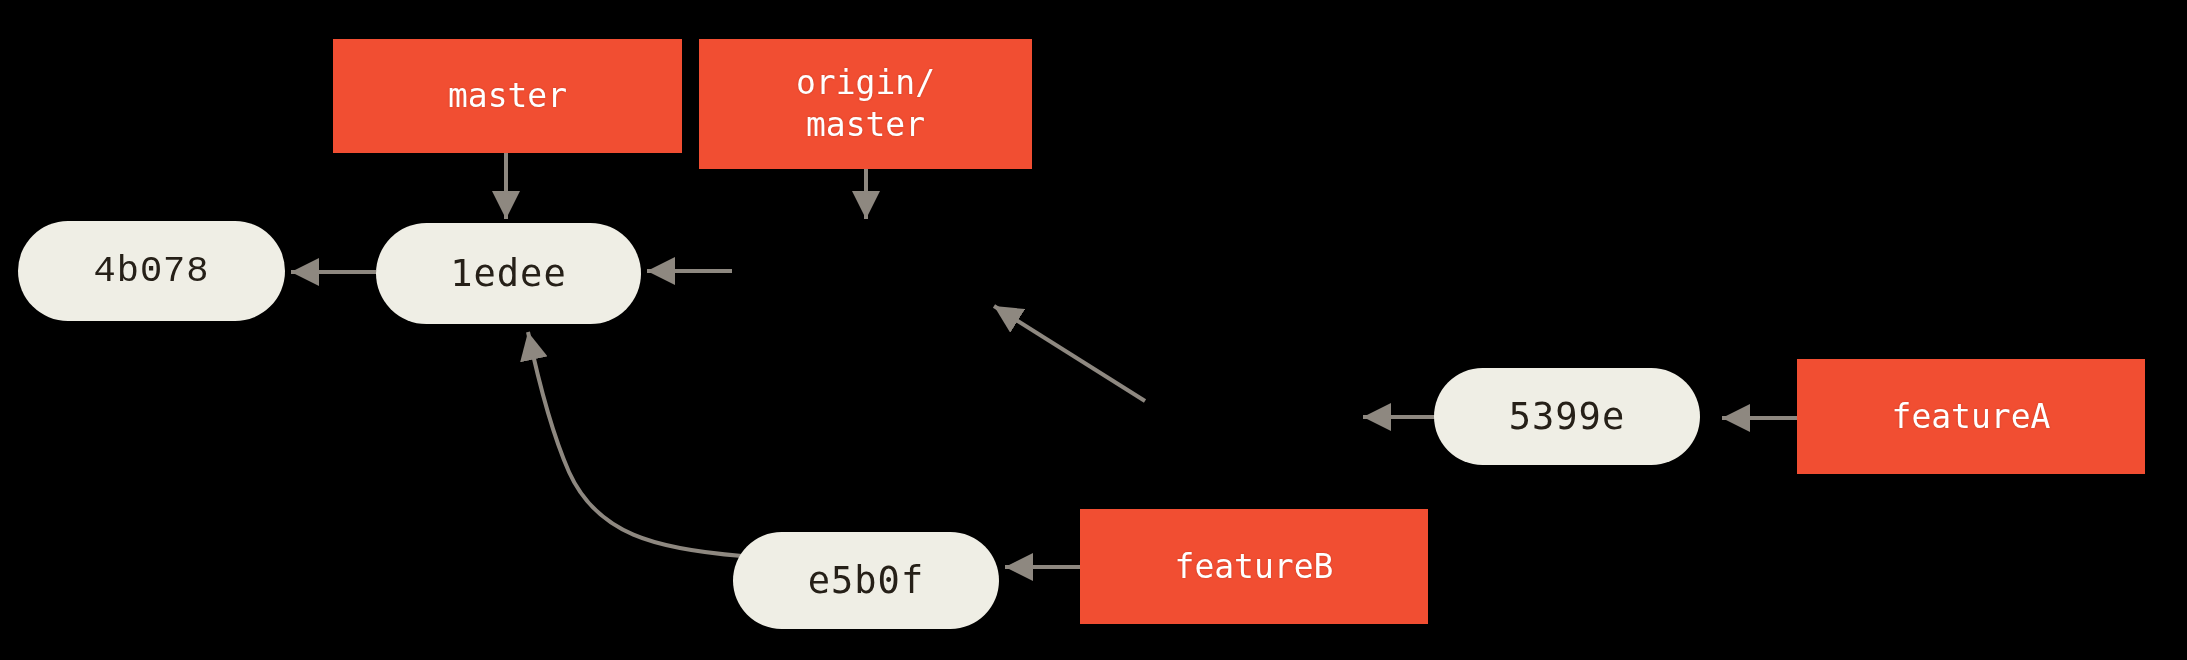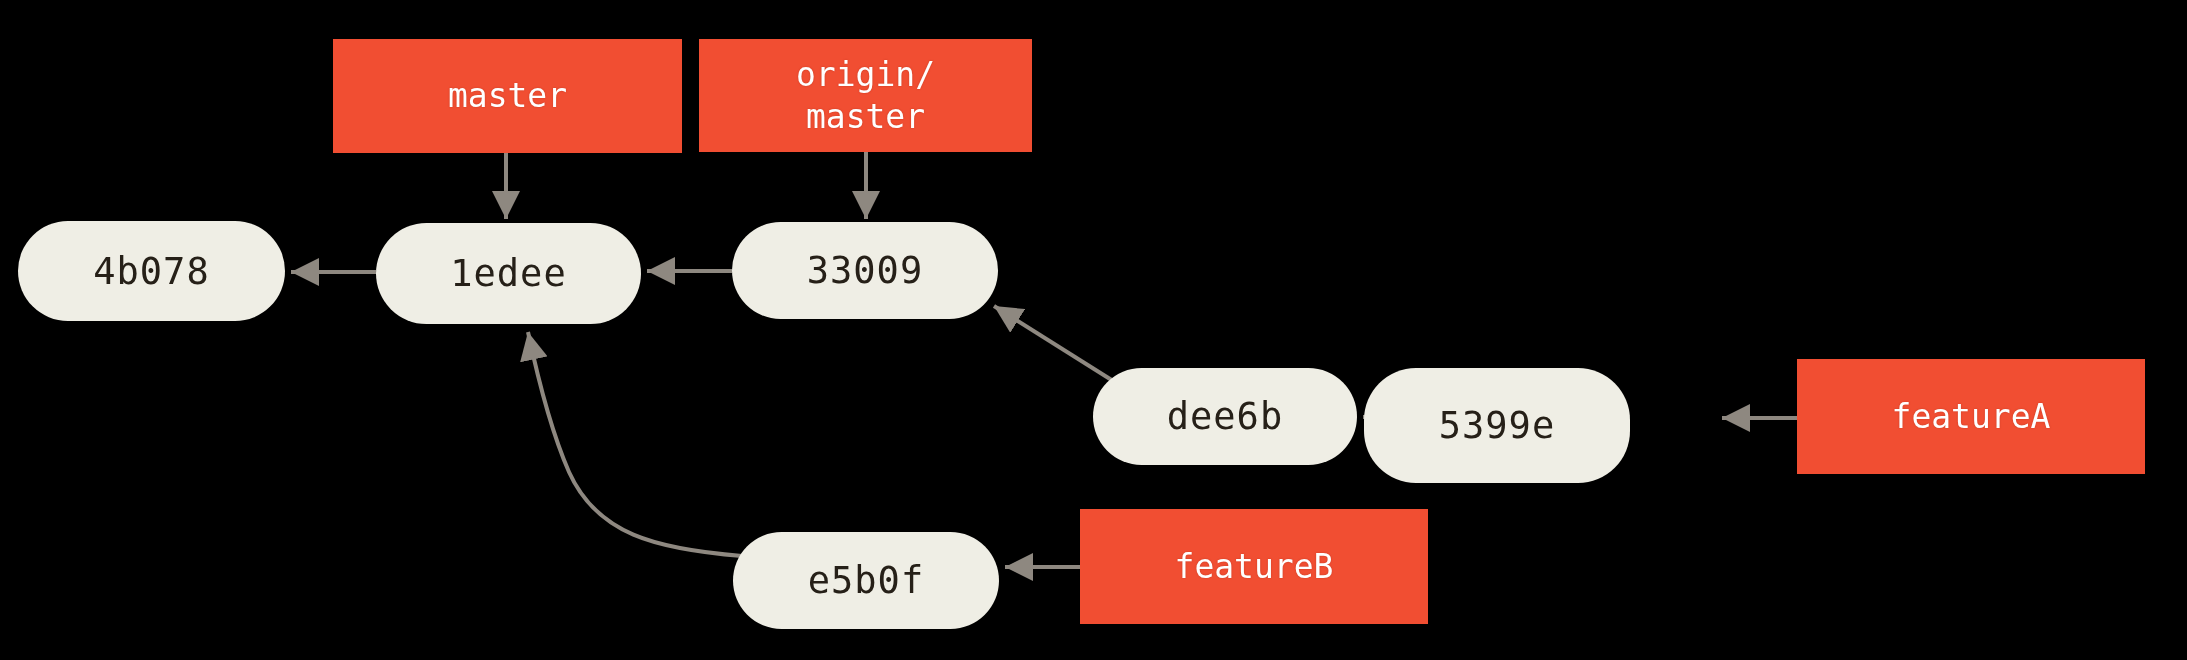--- a/index.html
+++ b/index.html
@@ -54,29 +54,29 @@
   }
   .branch {
     background: var(--branch_fill);
     color: var(--branch_text);
     font-size: 33px;
     line-height: 42px;
     flex-direction: column;
     text-shadow: 0 0 2px rgba(120,30,10,0.35);
   }
   
-  .c-4b078 { left: 18px;   top: 221px; width: 267px; height: 100px; }
+  .c-4b078 { left: 18px;   top: 221px; width: 267px; height: 100px; font-family: Liberation Mono, monospace; }
   .c-1edee { left: 376px;  top: 223px; width: 265px; height: 101px; align-items: center; }
   .c-33009 { left: 732px;  top: 222px; width: 266px; height: 97px;  }
   .c-dee6b { left: 1093px; top: 368px; width: 264px; height: 97px;  }
-  .c-5399e { left: 1364px; top: 368px; width: 266px; height: 115px;  }
+  .c-5399e { left: 1434px; top: 368px; width: 266px; height: 97px;  }
   .c-e5b0f { left: 733px;  top: 516px; width: 266px; height: 97px; margin-top: 16px;  }
   
   .b-master   { left: 333px;  top: 39px;  width: 349px; height: 114px; }
-  .b-origin   { left: 699px;  top: 39px;  width: 333px; height: 113px; }
+  .b-origin   { left: 699px;  top: 39px;  width: 333px; height: 130px; }
   .b-featureA { left: 1797px; top: 359px; width: 348px; height: 115px; }
   .b-featureB { left: 1080px; top: 509px; width: 348px; height: 115px; }
   .branch-line { display: block; }
 </style>
 </head>
 <body>
 
 <div id="stage">
 
   <svg id="edges" viewBox="0 0 2187 660" xmlns="http://www.w3.org/2000/svg">
@@ -95,26 +95,20 @@
     <line class="edge" x1="1080" y1="567" x2="1005" y2="567" marker-end="url(#arrowhead)"></line>
     <path class="edge" d="M 742 556 C 655 549 597 534 569 472 C 551 431 538 379 528 332" marker-end="url(#arrowhead)"></path>
   </svg>
 
   <div class="node commit c-4b078">
     <span>4b078</span>
   </div>
   <div class="node commit c-1edee">
     <span>1edee</span>
   </div>
-  <div class="node commit c-33009">
-    <span>33009</span>
-  </div>
-  <div class="node commit c-dee6b">
-    <span>dee6b</span>
-  </div>
   <div class="node commit c-5399e">
     <span>5399e</span>
   </div>
   <div class="node commit c-e5b0f">
     <span>e5b0f</span>
   </div>
 
   <div class="node branch b-master">
     <span class="branch-line">master</span>
   </div>

